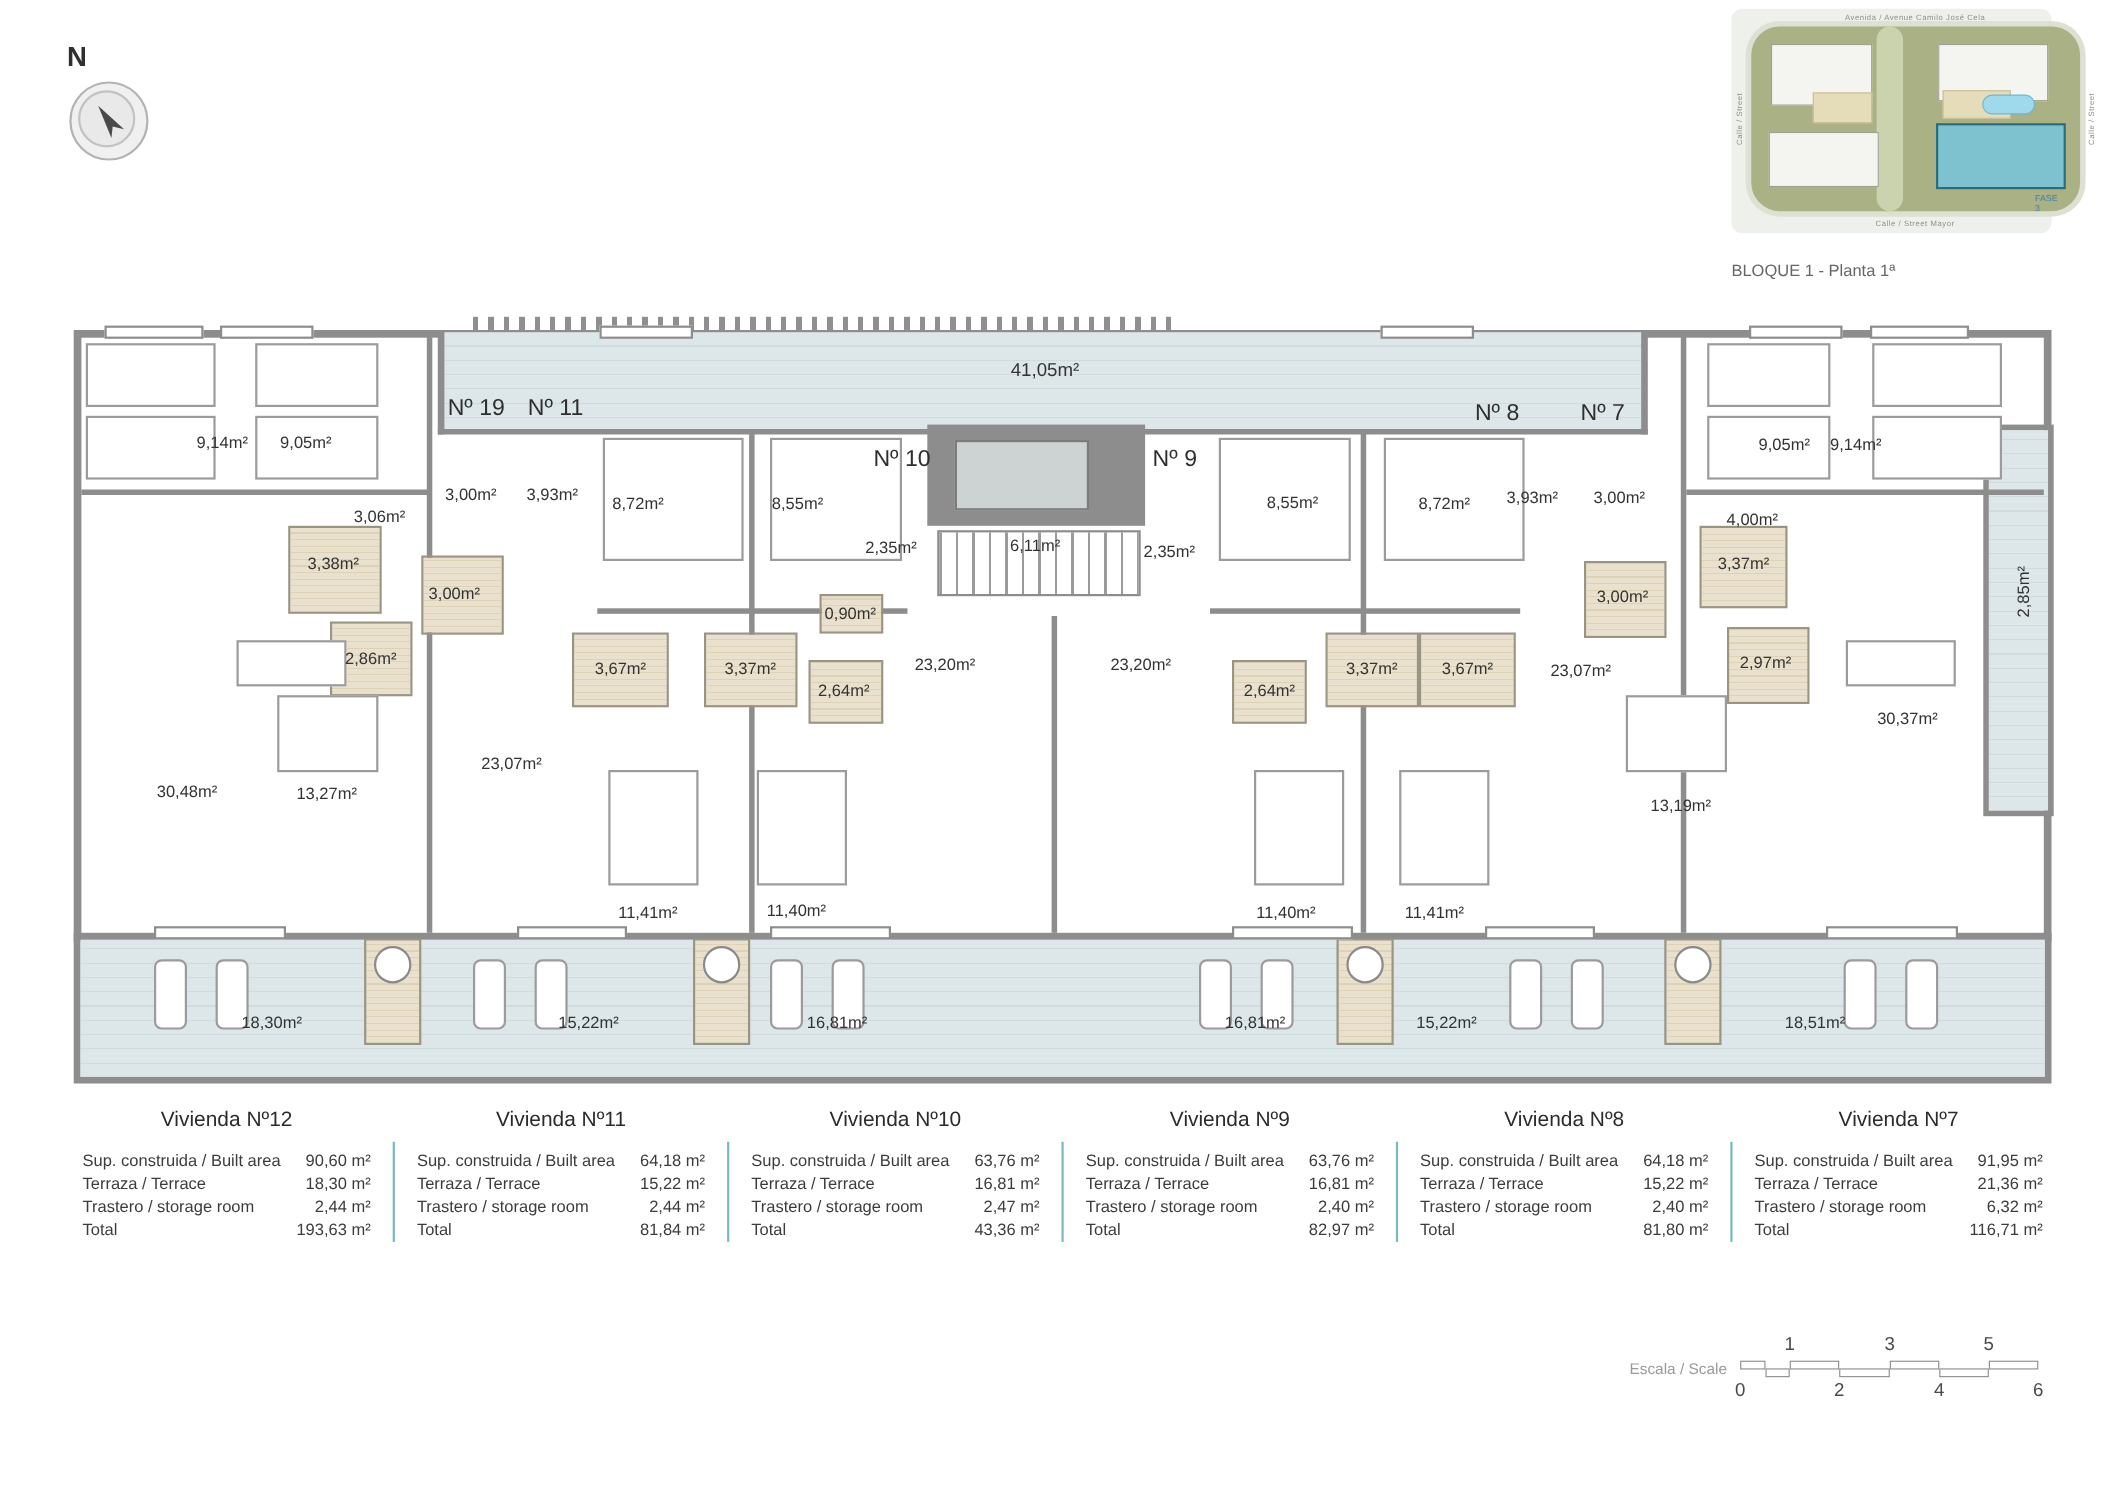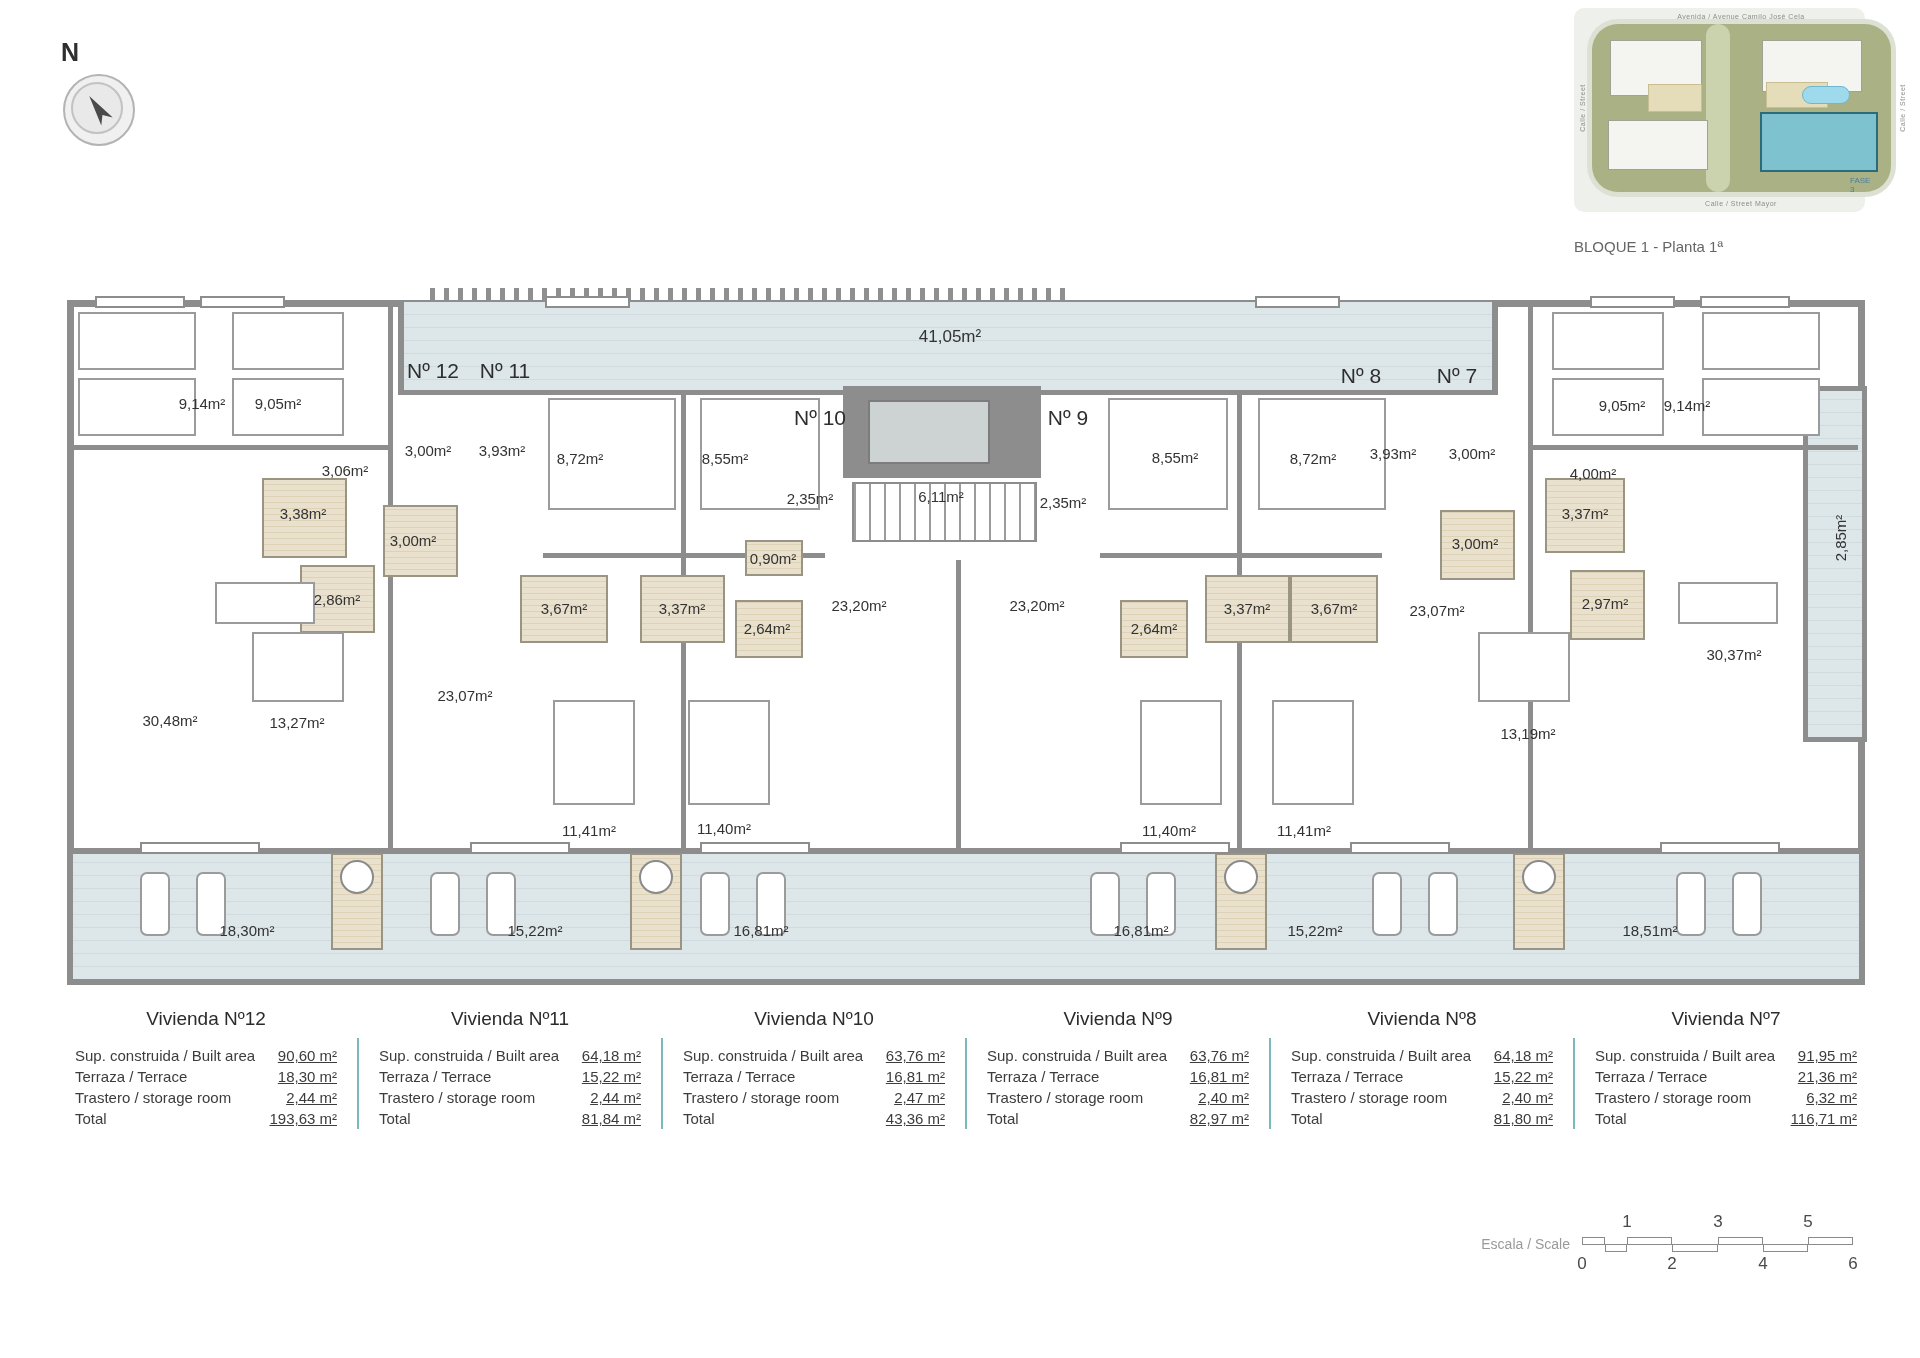--- a/index.html
+++ b/index.html
@@ -50,21 +50,21 @@
   .street{position:absolute;font-size:7px;letter-spacing:.5px;color:#8c8f86;white-space:nowrap;
           transform:translateX(-50%);}
   .street.v{transform:translate(-50%,-50%) rotate(-90deg);}
   .fase{position:absolute;font-size:8px;color:#4a7fa0;}
   .caption{position:absolute;left:1574px;top:238px;font-size:15px;color:#666;}
   
   #tables{position:absolute;left:55px;top:1008px;width:1822px;display:flex;align-items:flex-start;z-index:40;}
   .vtable{flex:1;padding:0 20px;min-width:0;}
   .vtitle{text-align:center;font-size:19px;color:#2b2b2b;margin-bottom:15px;}
   .vrow{display:flex;justify-content:space-between;font-size:15px;color:#3c3c3c;line-height:21px;}
-  .vv{white-space:nowrap;margin-left:8px;text-decoration:underline;}
+  .vv{white-space:nowrap;margin-left:8px;}
   .tdiv{width:2px;background:#79b9bb;align-self:stretch;margin-top:30px;}
   
   .esc{position:absolute;left:1420px;top:1236px;width:150px;text-align:right;font-size:14px;color:#9a9a9a;}
   #scalebar{position:absolute;left:1582px;top:1237px;width:272px;height:18px;}
   .sb{position:absolute;border:1px solid #8a8a8a;height:8px;background:#fff;box-sizing:border-box;}
   .snum{position:absolute;font-size:17px;color:#4a4a4a;transform:translateX(-50%);}
 </style>
 </head>
 <body>
 
@@ -187,21 +187,21 @@
     <div class="fur lg" style="left:756px;top:872px;width:30px;height:64px;"></div>
     <div class="fur lg" style="left:1090px;top:872px;width:30px;height:64px;"></div>
     <div class="fur lg" style="left:1146px;top:872px;width:30px;height:64px;"></div>
     <div class="fur lg" style="left:1372px;top:872px;width:30px;height:64px;"></div>
     <div class="fur lg" style="left:1428px;top:872px;width:30px;height:64px;"></div>
     <div class="fur lg" style="left:1676px;top:872px;width:30px;height:64px;"></div>
     <div class="fur lg" style="left:1732px;top:872px;width:30px;height:64px;"></div>
 
     <div id="plan-labels">
         <span class="lbl big" style="left: 950px; top: 337px;">41,05m²</span>
-        <span class="lbl unit" style="left: 433px; top: 371px;">Nº 12</span>
+        <span class="lbl unit" style="left: 433px; top: 371px;">Nº 19</span>
         <span class="lbl unit" style="left: 505px; top: 371px;">Nº 11</span>
         <span class="lbl unit" style="left: 820px; top: 418px;">Nº 10</span>
         <span class="lbl unit" style="left: 1068px; top: 418px;">Nº 9</span>
         <span class="lbl unit" style="left: 1361px; top: 376px;">Nº 8</span>
         <span class="lbl unit" style="left: 1457px; top: 376px;">Nº 7</span>
         <span class="lbl" style="left: 202px; top: 403px;">9,14m²</span>
         <span class="lbl" style="left: 278px; top: 403px;">9,05m²</span>
         <span class="lbl" style="left: 345px; top: 470px;">3,06m²</span>
         <span class="lbl" style="left: 428px; top: 450px;">3,00m²</span>
         <span class="lbl" style="left: 502px; top: 450px;">3,93m²</span>

